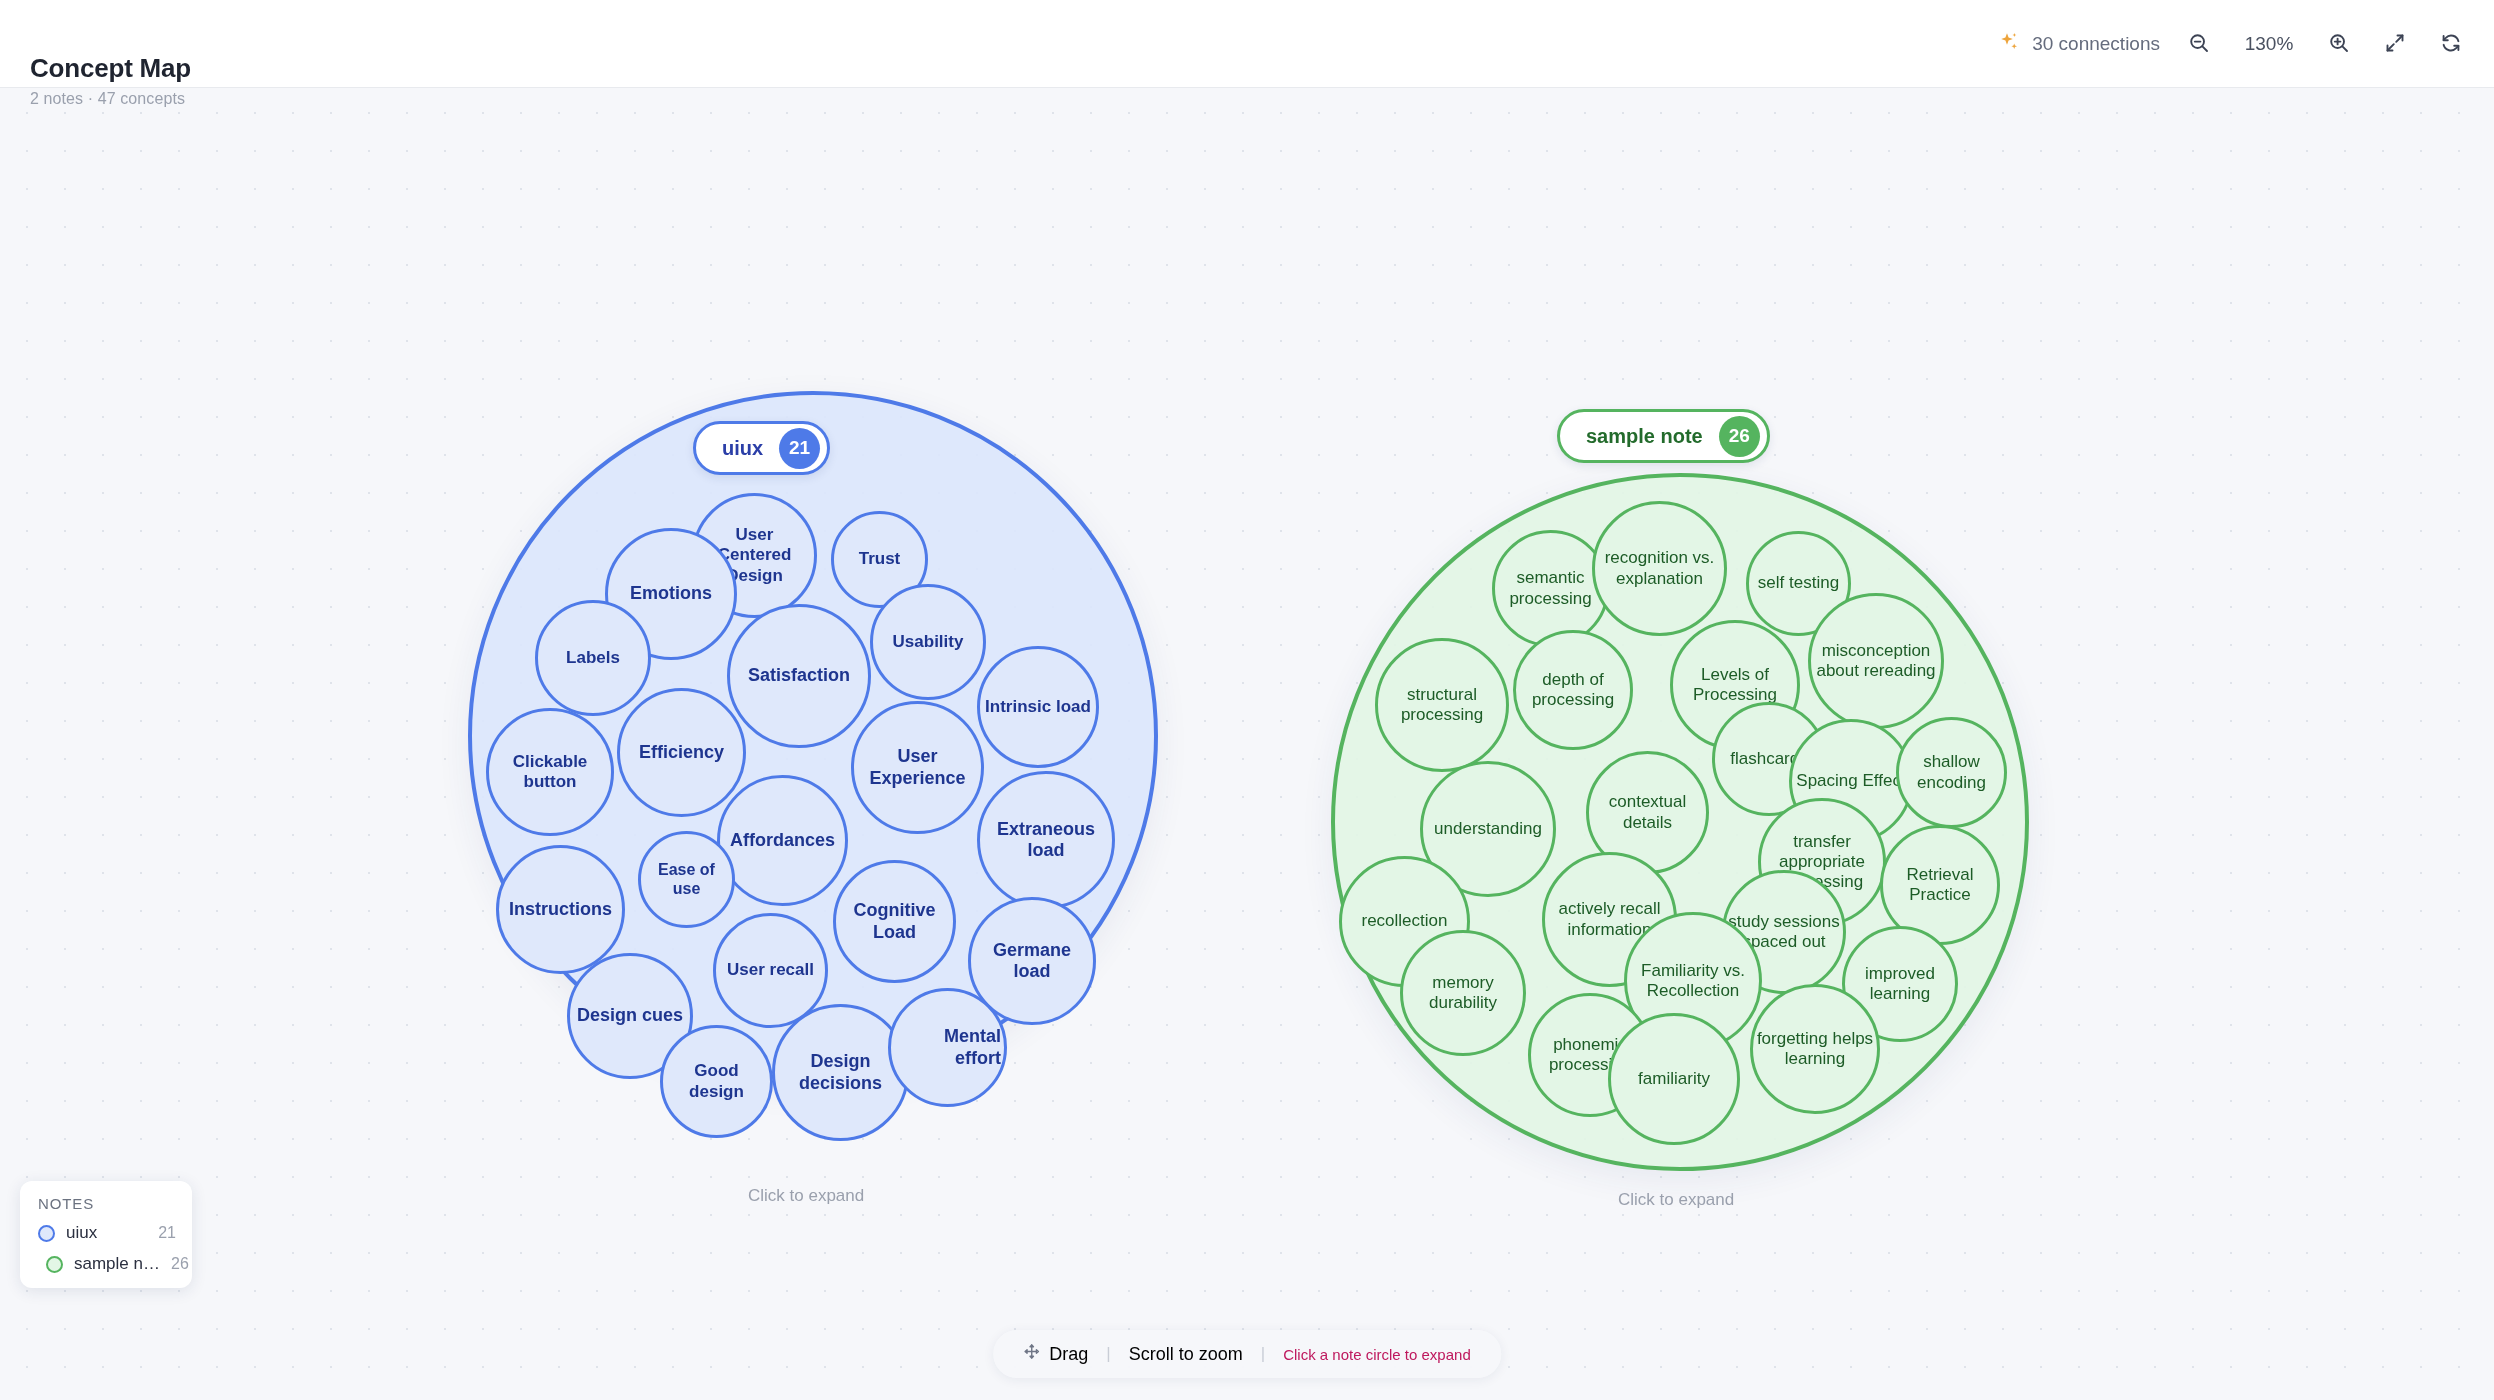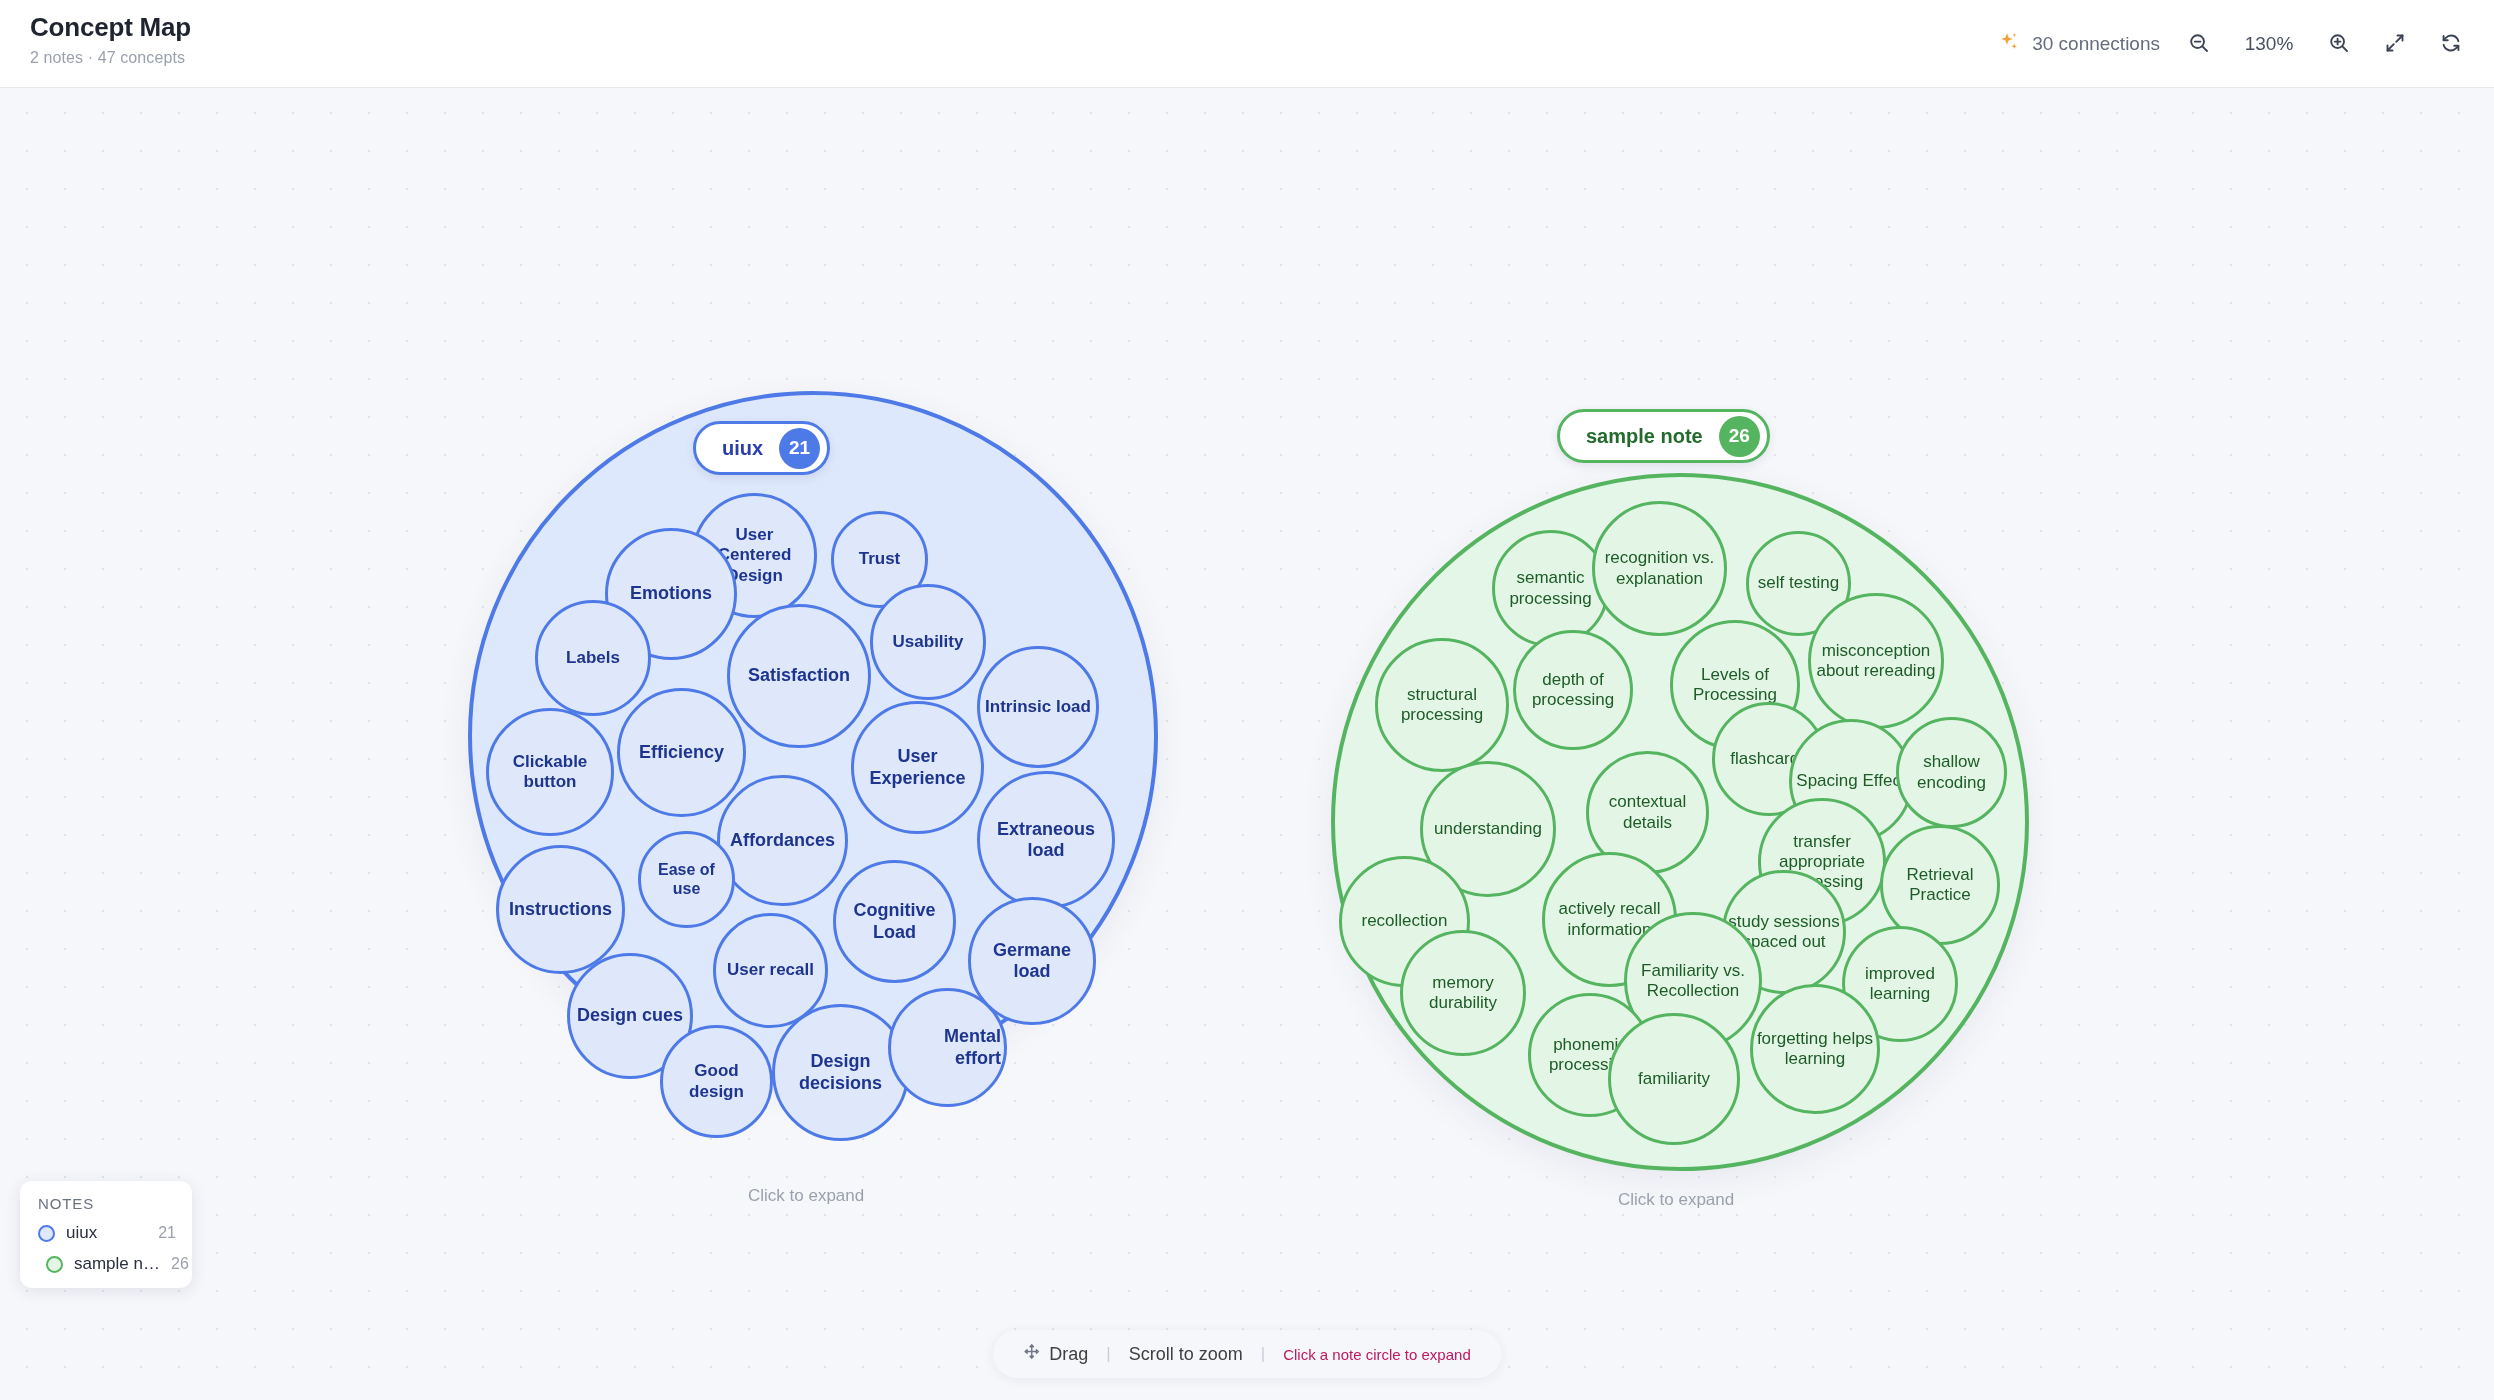--- a/index.html
+++ b/index.html
@@ -15,21 +15,21 @@
   
   .header {
     position: absolute; top: 0; left: 0;
     width: 2494px; height: 88px;
     background: #ffffff;
     border-bottom: 1px solid #e8eaee;
     z-index: 40;
   }
   .header-left { position: absolute; left: 30px; top: 12px; }
   .app-title {
-    font-size: 26px; font-weight: bold; color: #1f2430; letter-spacing: -0.2px;
+    font-size: 26px; font-weight: bold; color: #1f2430; letter-spacing: -0.2px; margin-top: 41px;
   }
   .app-subtitle {
     font-size: 16px; color: #9aa0ad; margin-top: 6px; letter-spacing: .1px;
   }
   .header-right {
     position: absolute; right: 26px; top: 0; height: 88px;
     display: flex; align-items: center; gap: 22px;
   }
   .conn-chip { display: flex; align-items: center; gap: 11px; }
   .conn-text { font-size: 19px; color: #656c7d; }
@@ -132,21 +132,21 @@
   
   .bottombar {
     position: absolute; bottom: 22px; left: 50%;
     transform: translateX(-50%);
     background: rgba(246,247,250,.96);
     border-radius: 999px; height: 48px;
     display: flex; align-items: center; gap: 0;
     padding: 0 30px; z-index: 30;
     box-shadow: 0 2px 12px rgba(30,45,90,.07);
   }
-  .bb-item { display: flex; align-items: center; gap: 9px; font-size: 18px; color: #404040; }
+  .bb-item { display: flex; align-items: center; gap: 9px; font-size: 18px; color: #000000; }
   .bb-sep { color: #c9cdd6; margin: 0 18px; font-size: 17px; }
   .bb-accent { color: #be185d; font-size: 15px; cursor: pointer; }
 </style>
 </head>
 <body>
 
 <div id="app">
 
   <div class="header">
     <div class="header-left">

